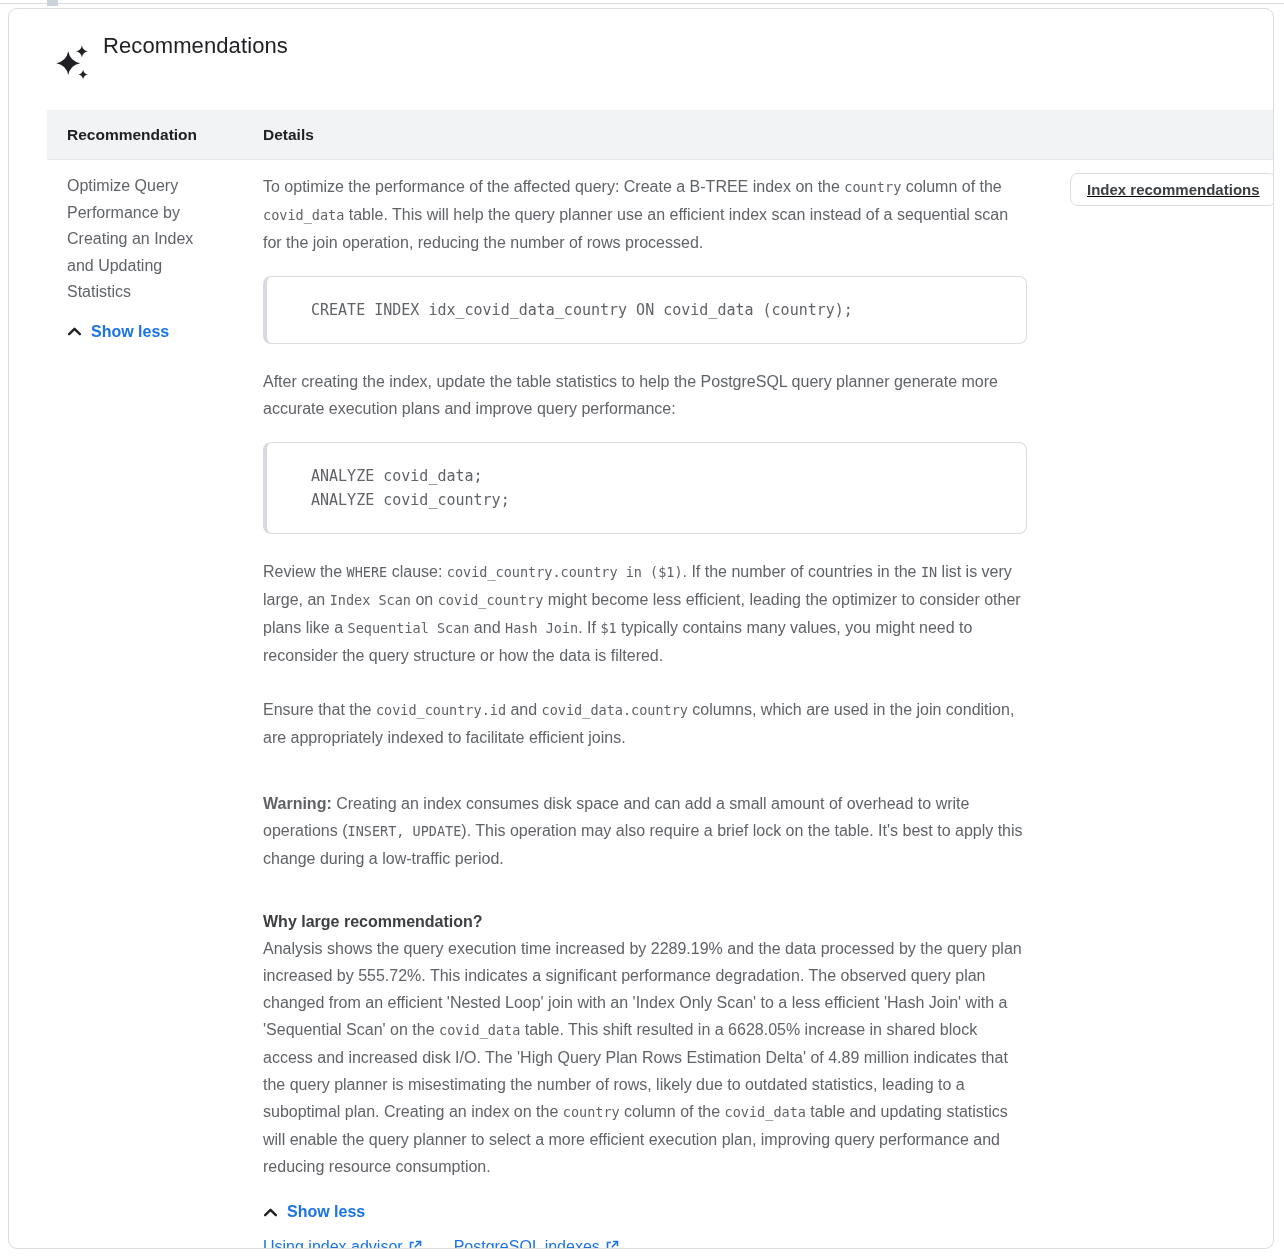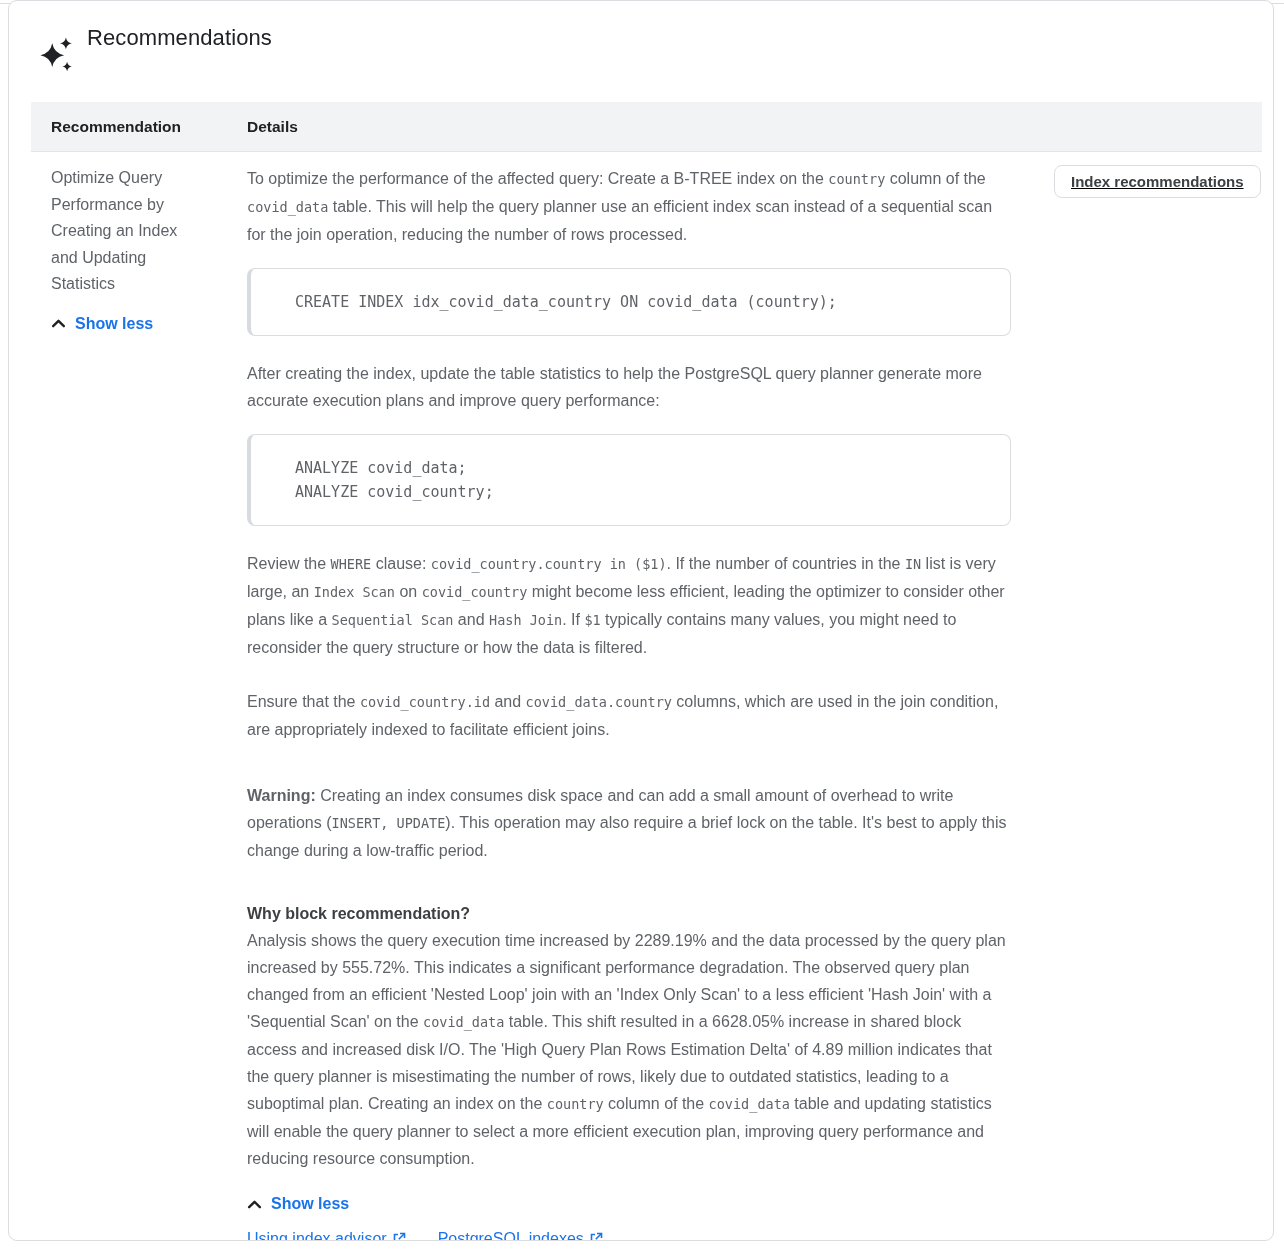--- a/index.html
+++ b/index.html
@@ -4,22 +4,22 @@
 <style>
   * { margin:0; padding:0; box-sizing:border-box; }
   html,body { width:1284px; height:1256px; background:#fff; font-family:"Liberation Sans", sans-serif; }
   body { position:relative; overflow:hidden; }
 
   
   .top-line { position:absolute; left:0; top:3px; width:100%; height:1px; background:#dadce0; }
   .top-tab { position:absolute; left:47px; top:0; width:11px; height:6px; background:#ccd2da; }
 
   .card {
-    position:absolute; left:8px; top:0; width:1266px; height:1241px;
-    background:#fff; border:1px solid #dadce0; border-radius:9px; overflow:hidden;
+    position:absolute; left:8px; top:8px; width:1266px; height:1241px;
+    background:#fff; border:1px solid #dadce0; border-radius:9px; overflow:hidden;padding-left:16px;
   }
 
   .card-header { display:flex; align-items:flex-start; padding:24px 0 0 30px; }
   .spark-wrap { width:36px; height:38px; margin-top:10px; margin-right:12px; flex:none; }
   .hdr-title { font-size:22px; color:#202124; letter-spacing:.1px; }
   .hdr-sub { font-size:16px; color:#5f6368; margin-top:8px; }
 
   .table { margin:29px 0 0 22px; width:1231px; }
   .thead {
     display:flex; align-items:center; height:50px; background:#f1f3f4;
@@ -111,21 +111,21 @@
 
         <div class="codeblock">ANALYZE covid_data;
 ANALYZE covid_country;</div>
 
         <div class="para"><span>Review the </span><span class="inline-code">WHERE</span><span> clause: </span><span class="inline-code">covid_country.country in ($1)</span><span>. If the number of countries in the </span><span class="inline-code">IN</span><span> list is very large, an </span><span class="inline-code">Index Scan</span><span> on </span><span class="inline-code">covid_country</span><span> might become less efficient, leading the optimizer to consider other plans like a </span><span class="inline-code">Sequential Scan</span><span> and </span><span class="inline-code">Hash Join</span><span>. If </span><span class="inline-code">$1</span><span> typically contains many values, you might need to reconsider the query structure or how the data is filtered.</span></div>
 
         <div class="para" style="margin-top:27px;"><span>Ensure that the </span><span class="inline-code">covid_country.id</span><span> and </span><span class="inline-code">covid_data.country</span><span> columns, which are used in the join condition, are appropriately indexed to facilitate efficient joins.</span></div>
 
         <div class="para" style="margin-top:39px;"><span class="bold">Warning:</span><span> Creating an index consumes disk space and can add a small amount of overhead to write operations (</span><span class="inline-code">INSERT, UPDATE</span><span>). This operation may also require a brief lock on the table. It's best to apply this change during a low-traffic period.</span></div>
 
-        <div class="why-heading">Why block recommendation?</div>
+        <div class="why-heading">Why large recommendation?</div>
         <div class="para"><span>Analysis shows the query execution time increased by 2289.19% and the data processed by the query plan increased by 555.72%. This indicates a significant performance degradation. The observed query plan changed from an efficient 'Nested Loop' join with an 'Index Only Scan' to a less efficient 'Hash Join' with a 'Sequential Scan' on the </span><span class="inline-code">covid_data</span><span> table. This shift resulted in a 6628.05% increase in shared block access and increased disk I/O. The 'High Query Plan Rows Estimation Delta' of 4.89 million indicates that the query planner is misestimating the number of rows, likely due to outdated statistics, leading to a suboptimal plan. Creating an index on the </span><span class="inline-code">country</span><span> column of the </span><span class="inline-code">covid_data</span><span> table and updating statistics will enable the query planner to select a more efficient execution plan, improving query performance and reducing resource consumption.</span></div>
 
         <div class="showless" style="margin-top:7px;">
           <svg width="15" height="15" viewBox="0 0 14 14">
             <polyline points="2,9.5 7,4.5 12,9.5" fill="none" stroke="#202124" stroke-width="2.2" stroke-linecap="round" stroke-linejoin="round"></polyline>
           </svg>
           <span class="lbl">Show less</span>
         </div>
 
         <div class="links-row">

